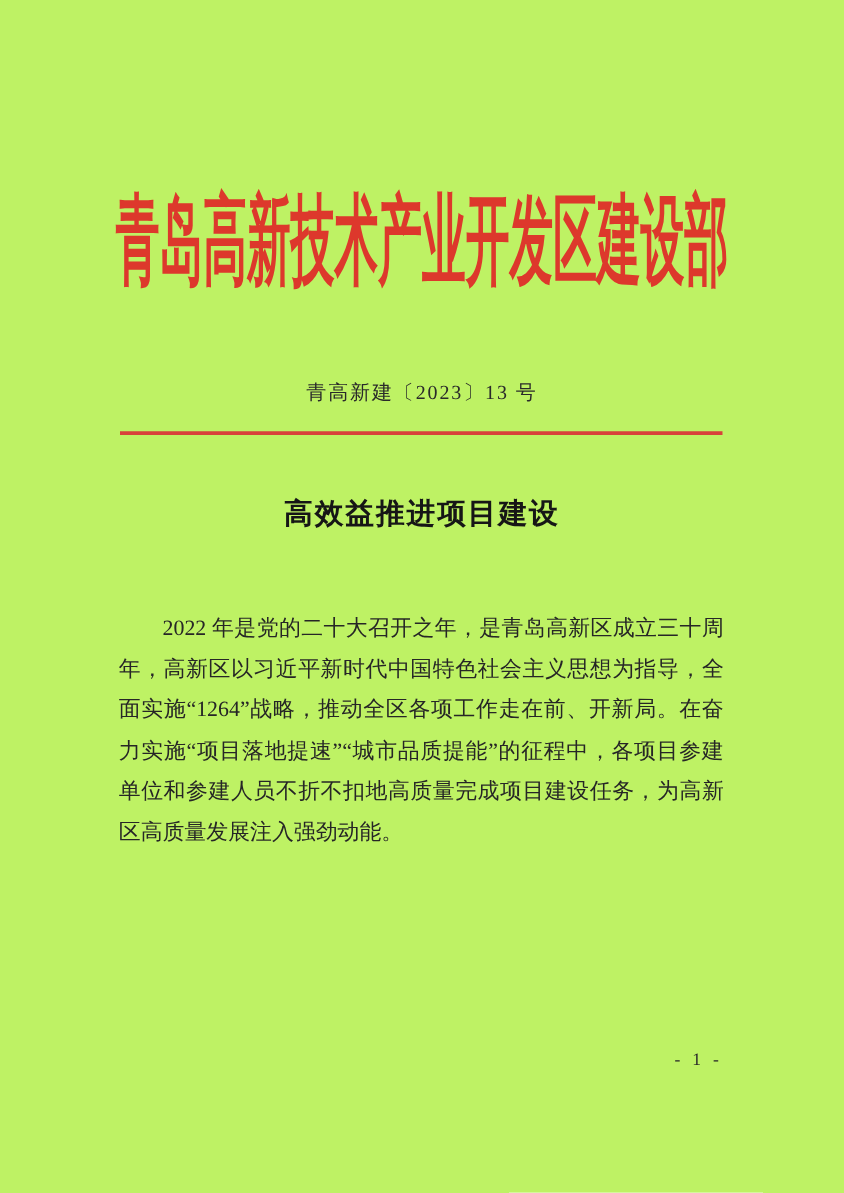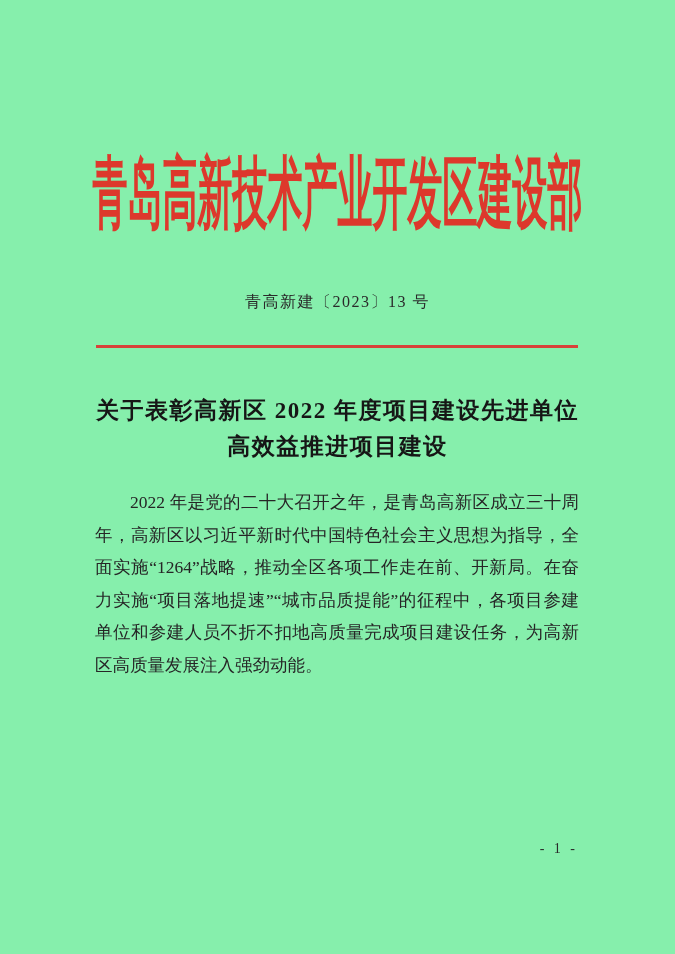--- a/index.html
+++ b/index.html
@@ -11,40 +11,40 @@
     height: 954px;
     background: #fefefe;
     position: relative;
     overflow: hidden;
     font-family: "Liberation Serif", serif;
     color: #1f1f1f;
   }
   .page {
     position: absolute;
     inset: 0;
-    background: #86efac;
+    background: #bef264;
   }
   
   .agency {
     position: absolute;
     top: 152px;
     left: 0;
     width: 675px;
     text-align: center;
     font-size: 35px;
     font-weight: bold;
     line-height: 38px;
     white-space: nowrap;
     letter-spacing: 0px;
     transform: scaleY(2.25);
     transform-origin: top center;
   }
   .docnum {
     position: absolute;
-    top: 292px;
+    top: 304px;
     left: 0;
     width: 675px;
     text-align: center;
     font-size: 16px;
     letter-spacing: 1.5px;
     color: #2a2a2a;
   }
   .red-rule {
     position: absolute;
     top: 345px;
@@ -97,21 +97,20 @@
 
 <div class="page">
 
   <div class="agency" style="color: rgb(221, 56, 44);">青岛高新技术产业开发区建设部</div>
 
   <div class="docnum">青高新建〔2023〕13 号</div>
 
   <div class="red-rule" style="background: rgb(216, 66, 58);"></div>
 
   <h1 class="title">
-    <span class="tl">关于表彰高新区 2022 年度项目建设先进单位</span>
     <span class="tl">高效益推进项目建设</span>
   </h1>
 
   <div class="body-text">
     <p>2022 年是党的二十大召开之年，是青岛高新区成立三十周年，高新区以习近平新时代中国特色社会主义思想为指导，全面实施“1264”战略，推动全区各项工作走在前、开新局。在奋力实施“项目落地提速”“城市品质提能”的征程中，各项目参建单位和参建人员不折不扣地高质量完成项目建设任务，为高新区高质量发展注入强劲动能。</p>
   </div>
 
   <div class="pagenum">- 1 -</div>
 
 </div>

